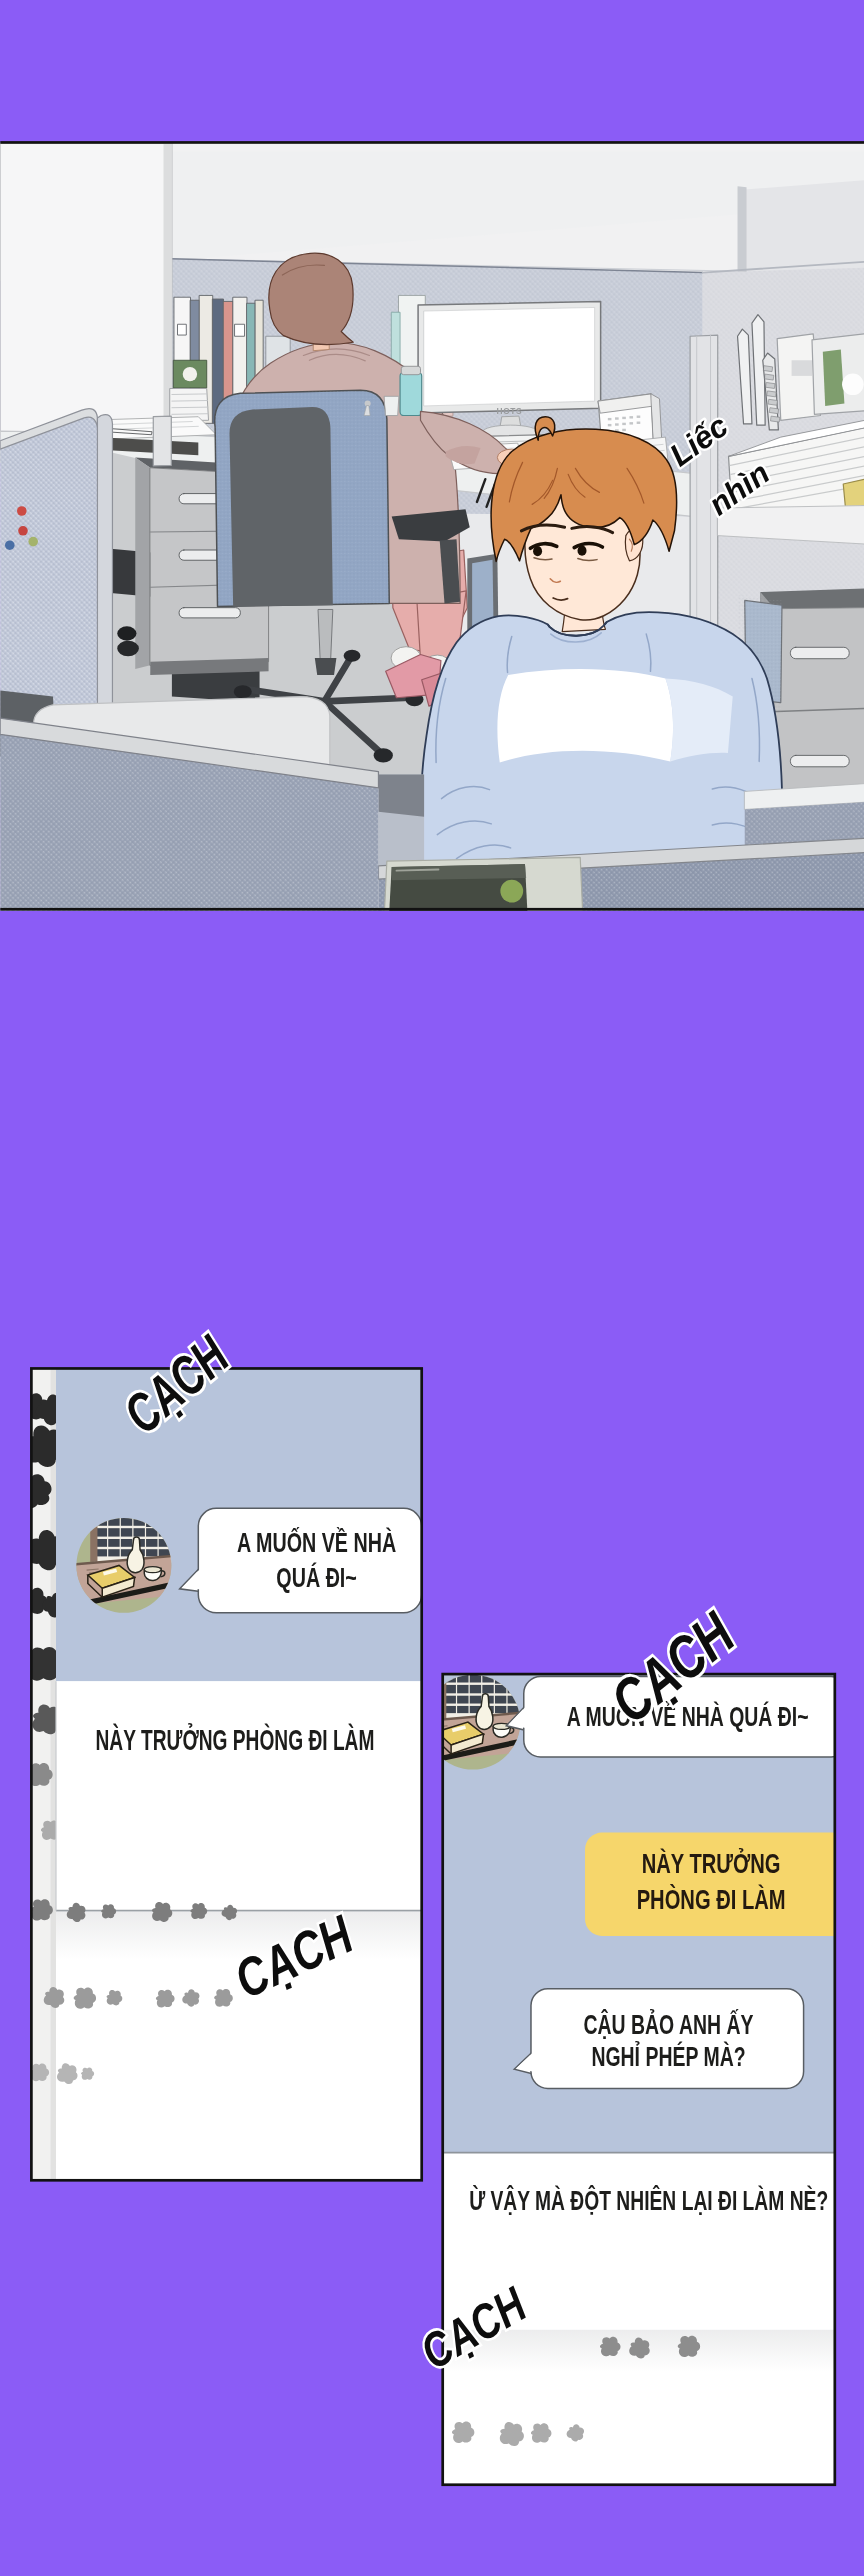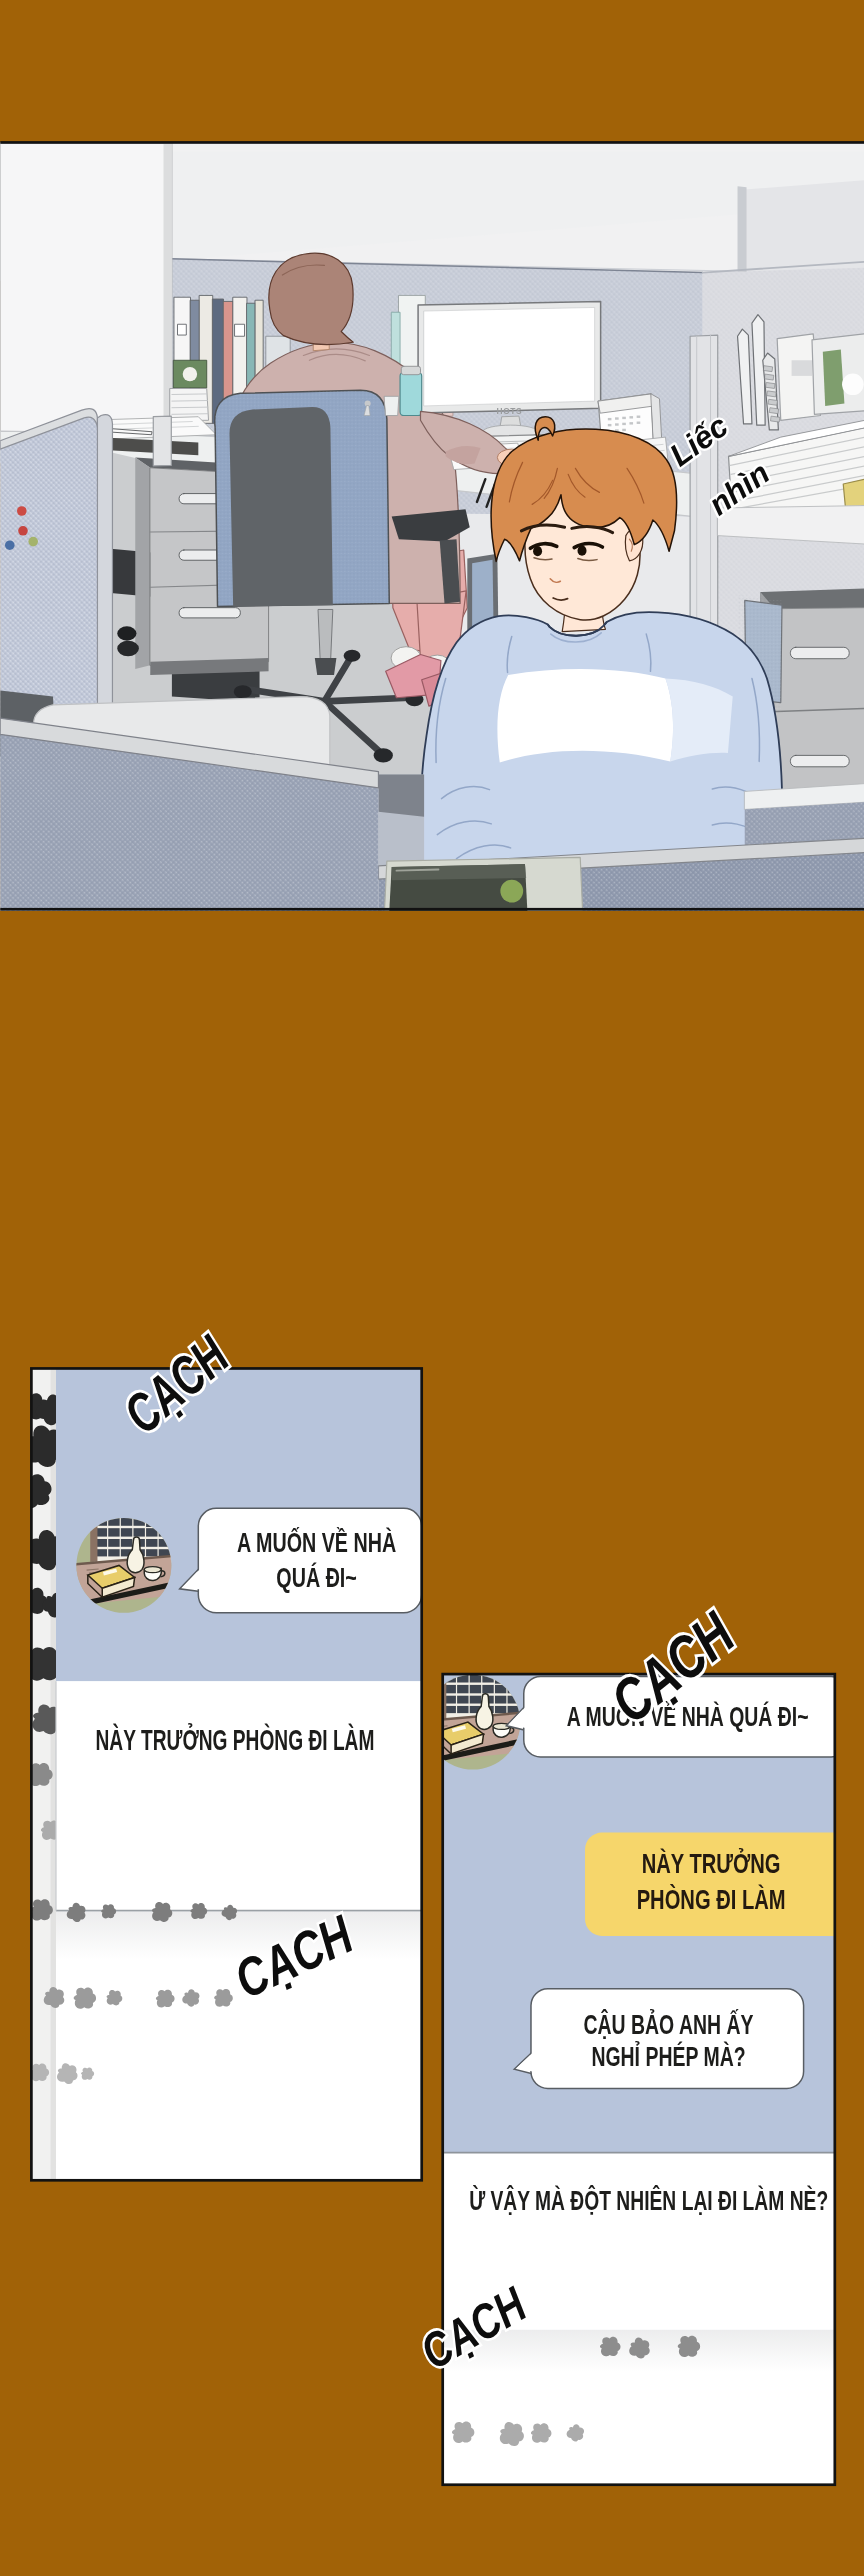--- a/index.html
+++ b/index.html
@@ -1,16 +1,16 @@
 <!DOCTYPE html>
 <html style="font-size:9.6px"><head>
 <meta charset="utf-8">
 <style>
 html,body{margin:0;padding:0;background:#fff;}
-#page{position:relative;width:865px;height:2576px;background:#a16207;overflow:hidden;font-family:"Liberation Sans",sans-serif;}
+#page{position:relative;width:865px;height:2576px;background:#8b5cf6;overflow:hidden;font-family:"Liberation Sans",sans-serif;}
 svg{position:absolute;top:0;left:0;display:block;}
 </style>
 </head>
 <body>
 <div id="page">
 <svg width="865" height="2576" viewBox="0 0 1440 4290" font-family="Liberation Sans, sans-serif">
 <defs>
 <pattern id="fab" width="6" height="6" patternUnits="userSpaceOnUse" patternTransform="rotate(45)">
   <rect x="0.5" y="0.5" width="2" height="2" fill="#667089" opacity="0.45"></rect>
   <rect x="3.5" y="3" width="2" height="2" fill="#ffffff" opacity="0.65"></rect>

